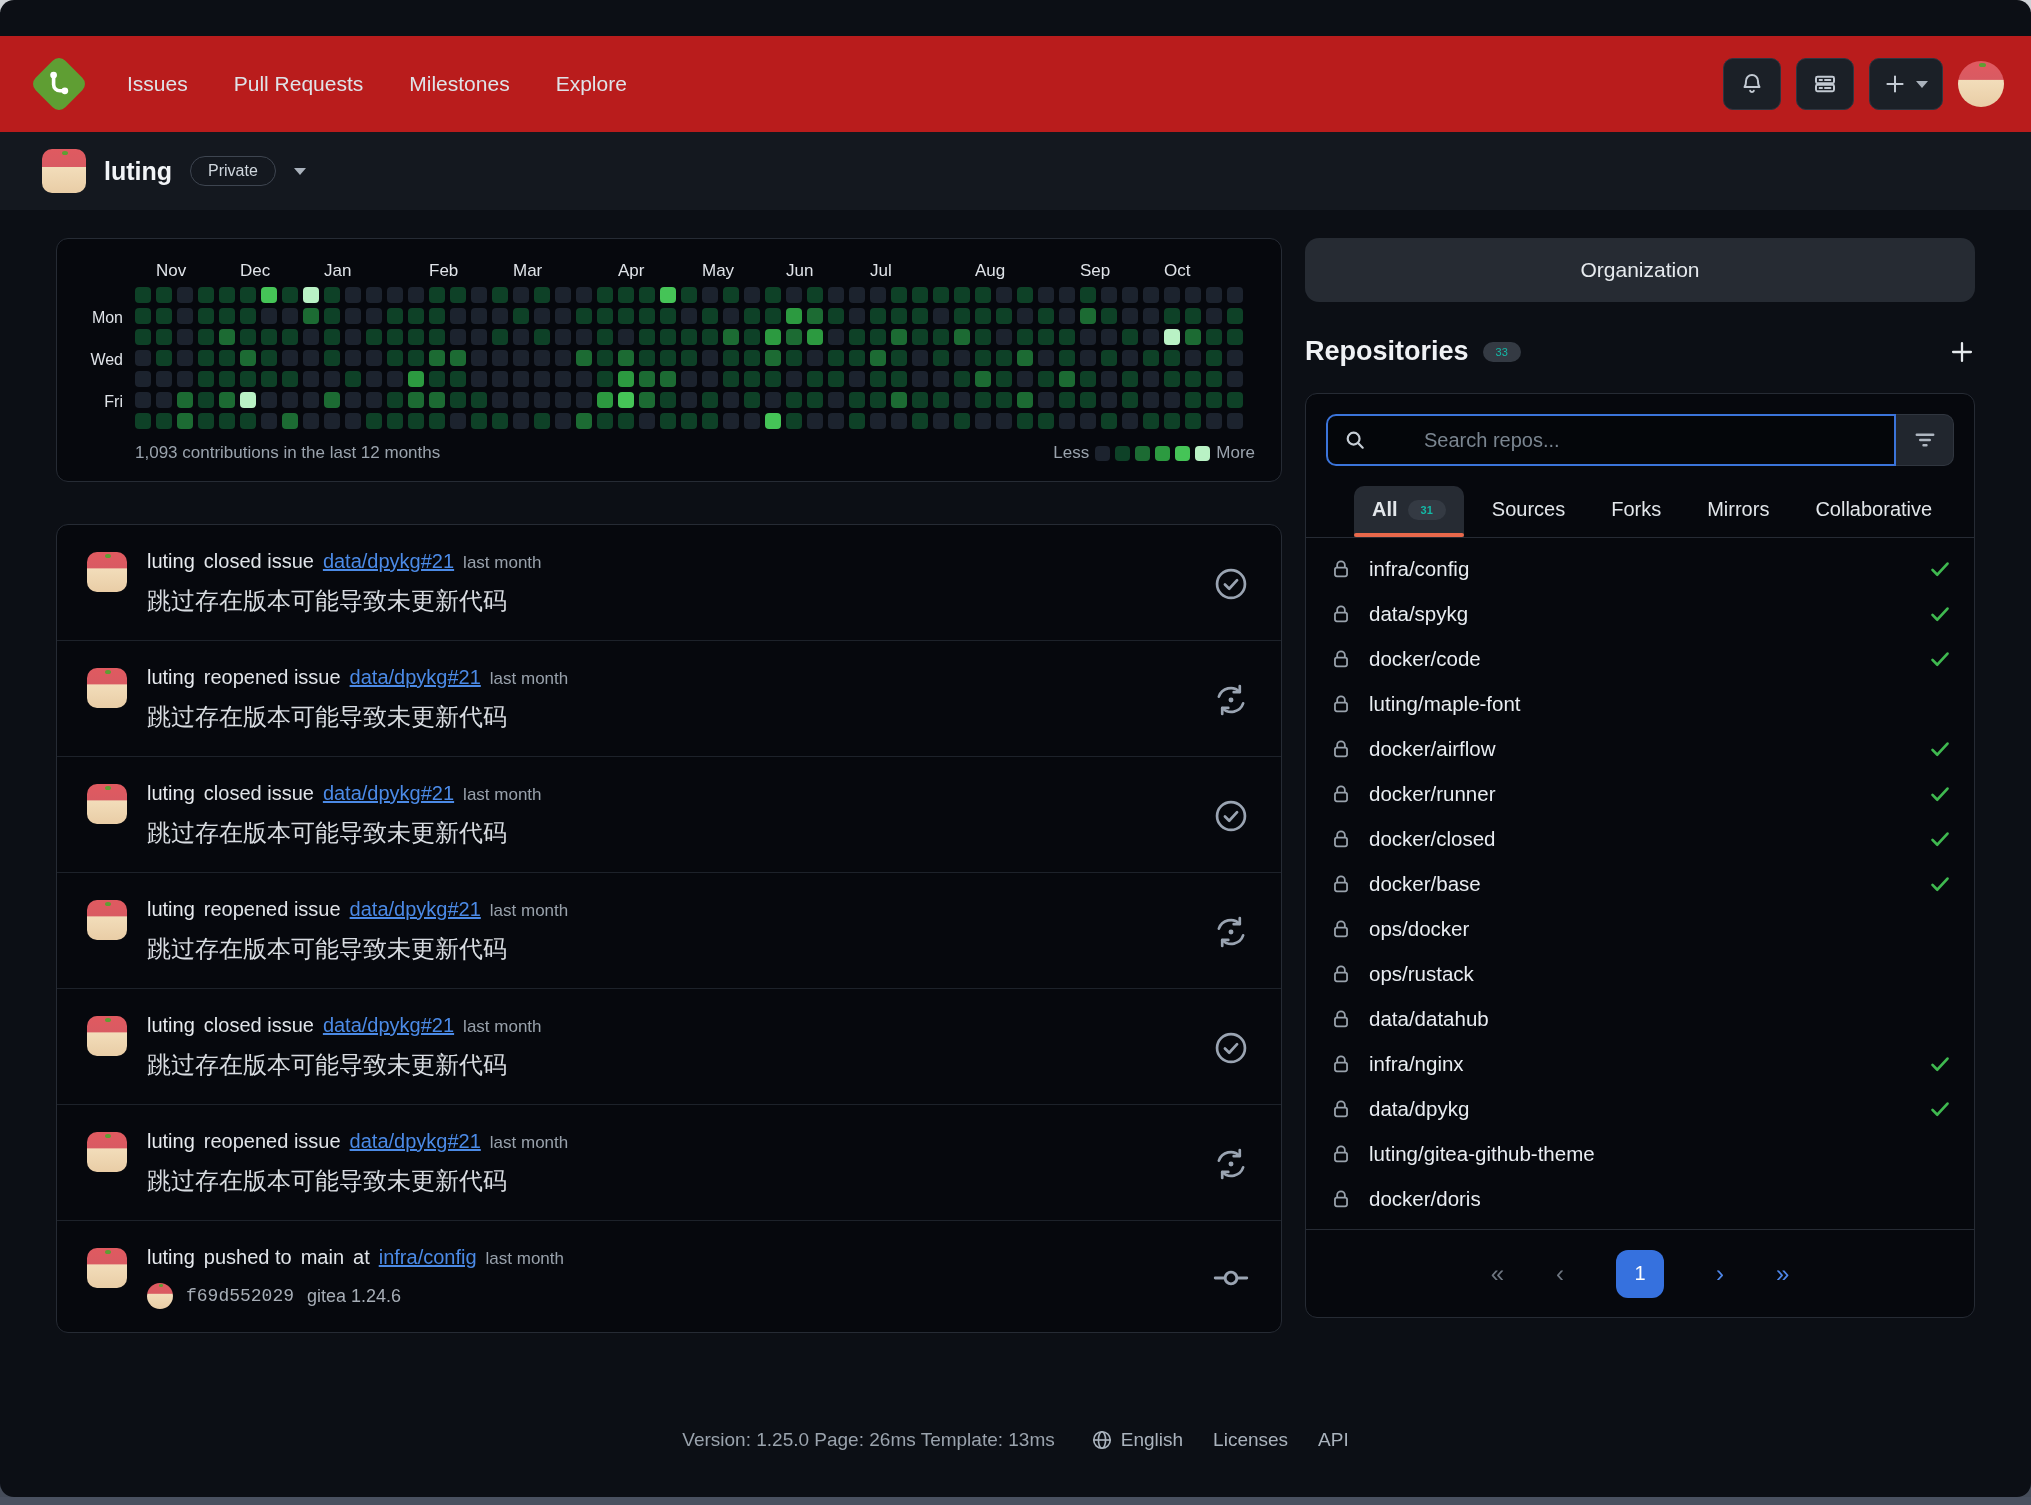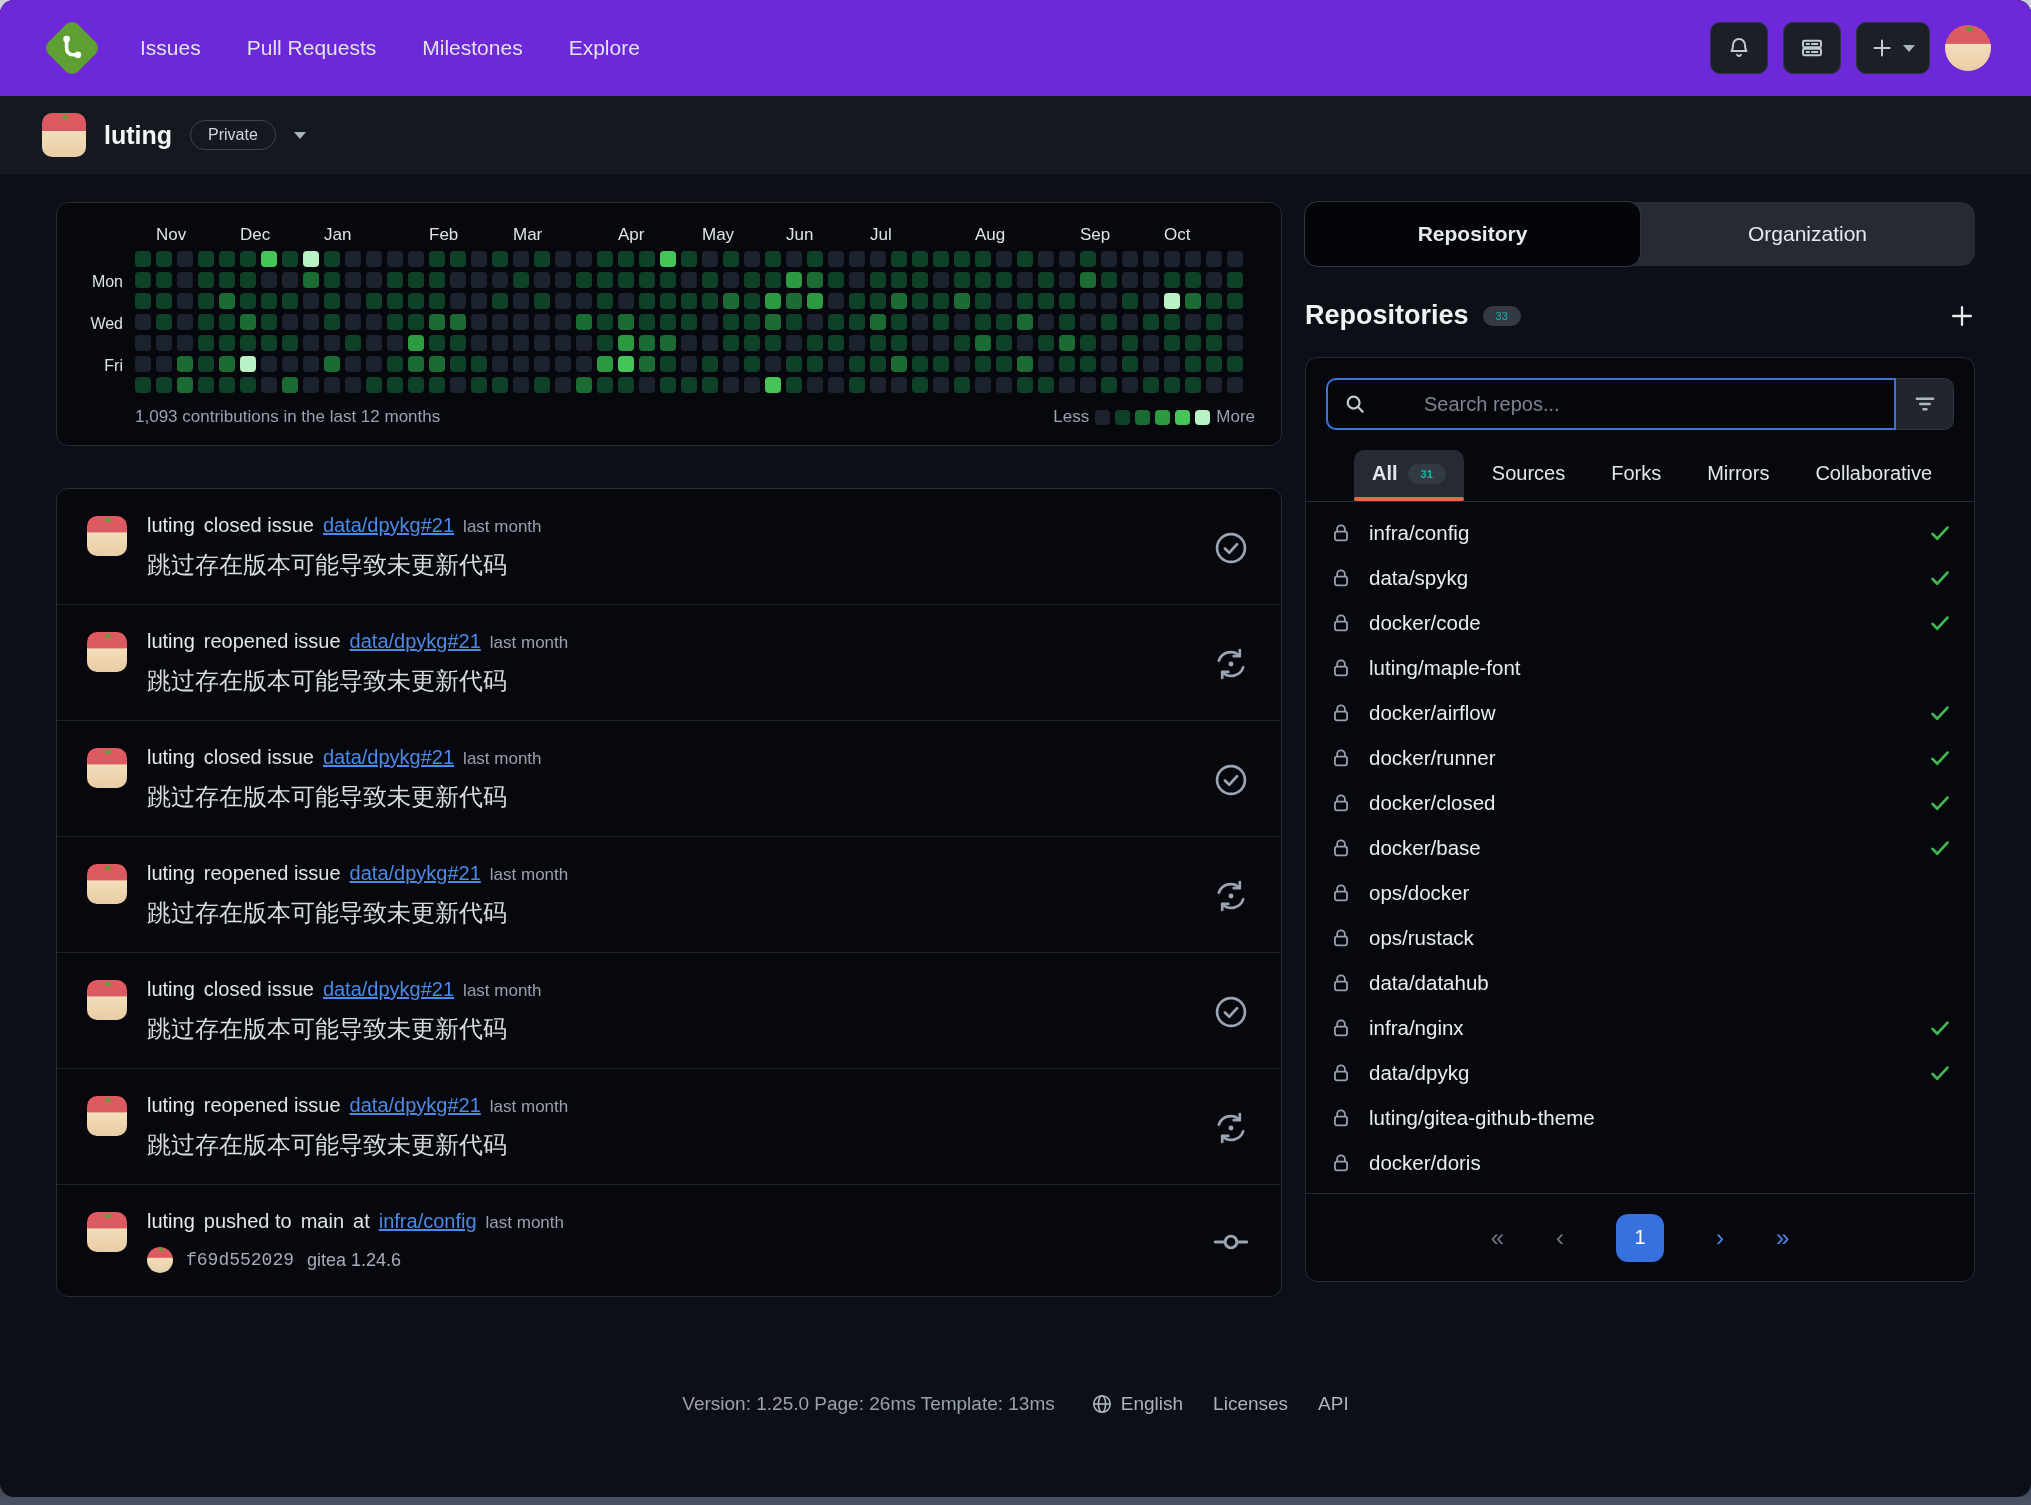--- a/index.html
+++ b/index.html
@@ -14,23 +14,24 @@
     width:2031px; height:1497px;
     background:#0c0f15;
     border-radius:14px;
     overflow:hidden;
     position:relative;
   }
   .bottom-strip { height:8px; background:#4a5160; }
 
   
   .navbar {
-    height:96px; background:#6d28d9;
+    height:96px; background:#b91c1c;
     display:flex; align-items:center;
-    padding:0 40px;
+    padding:0 27px;
+    margin-top:36px;
   }
   .logo-wrap { width:64px; height:64px; position:relative; margin-right:36px; flex:0 0 auto; }
   .logo-diamond {
     position:absolute; left:11px; top:11px; width:42px; height:42px;
     background:#5f9e33; border-radius:9px; transform:rotate(45deg);
   }
   .logo-glyph { position:absolute; left:14px; top:14px; }
   .nav-links { display:flex; gap:46px; align-items:center; }
   .nav-link { font-size:21px; color:#dfe3e8; cursor:pointer; }
   .nav-right { margin-left:auto; display:flex; align-items:center; gap:15px; }
@@ -871,21 +872,20 @@
                 <circle cx="8" cy="8" r="2.6"></circle>
                 <path d="M1 8h4.2M10.8 8H15"></path>
               </svg>
             </div>
           </div>
         </div>
     </div>
 
     <div class="right-col">
       <div class="segmented" id="segmented">
-          <div class="segment active">Repository</div>
           <div class="segment">Organization</div>
         </div>
 
       <div class="repos-heading">
         <span class="repos-title">Repositories</span>
         <span class="count-badge">33</span>
         <span class="plus-icon-btn">
           <svg width="26" height="26" viewBox="0 0 16 16" stroke="currentColor" stroke-width="1.4" stroke-linecap="round">
               <path d="M8 2.5v11M2.5 8h11"></path>
             </svg>

